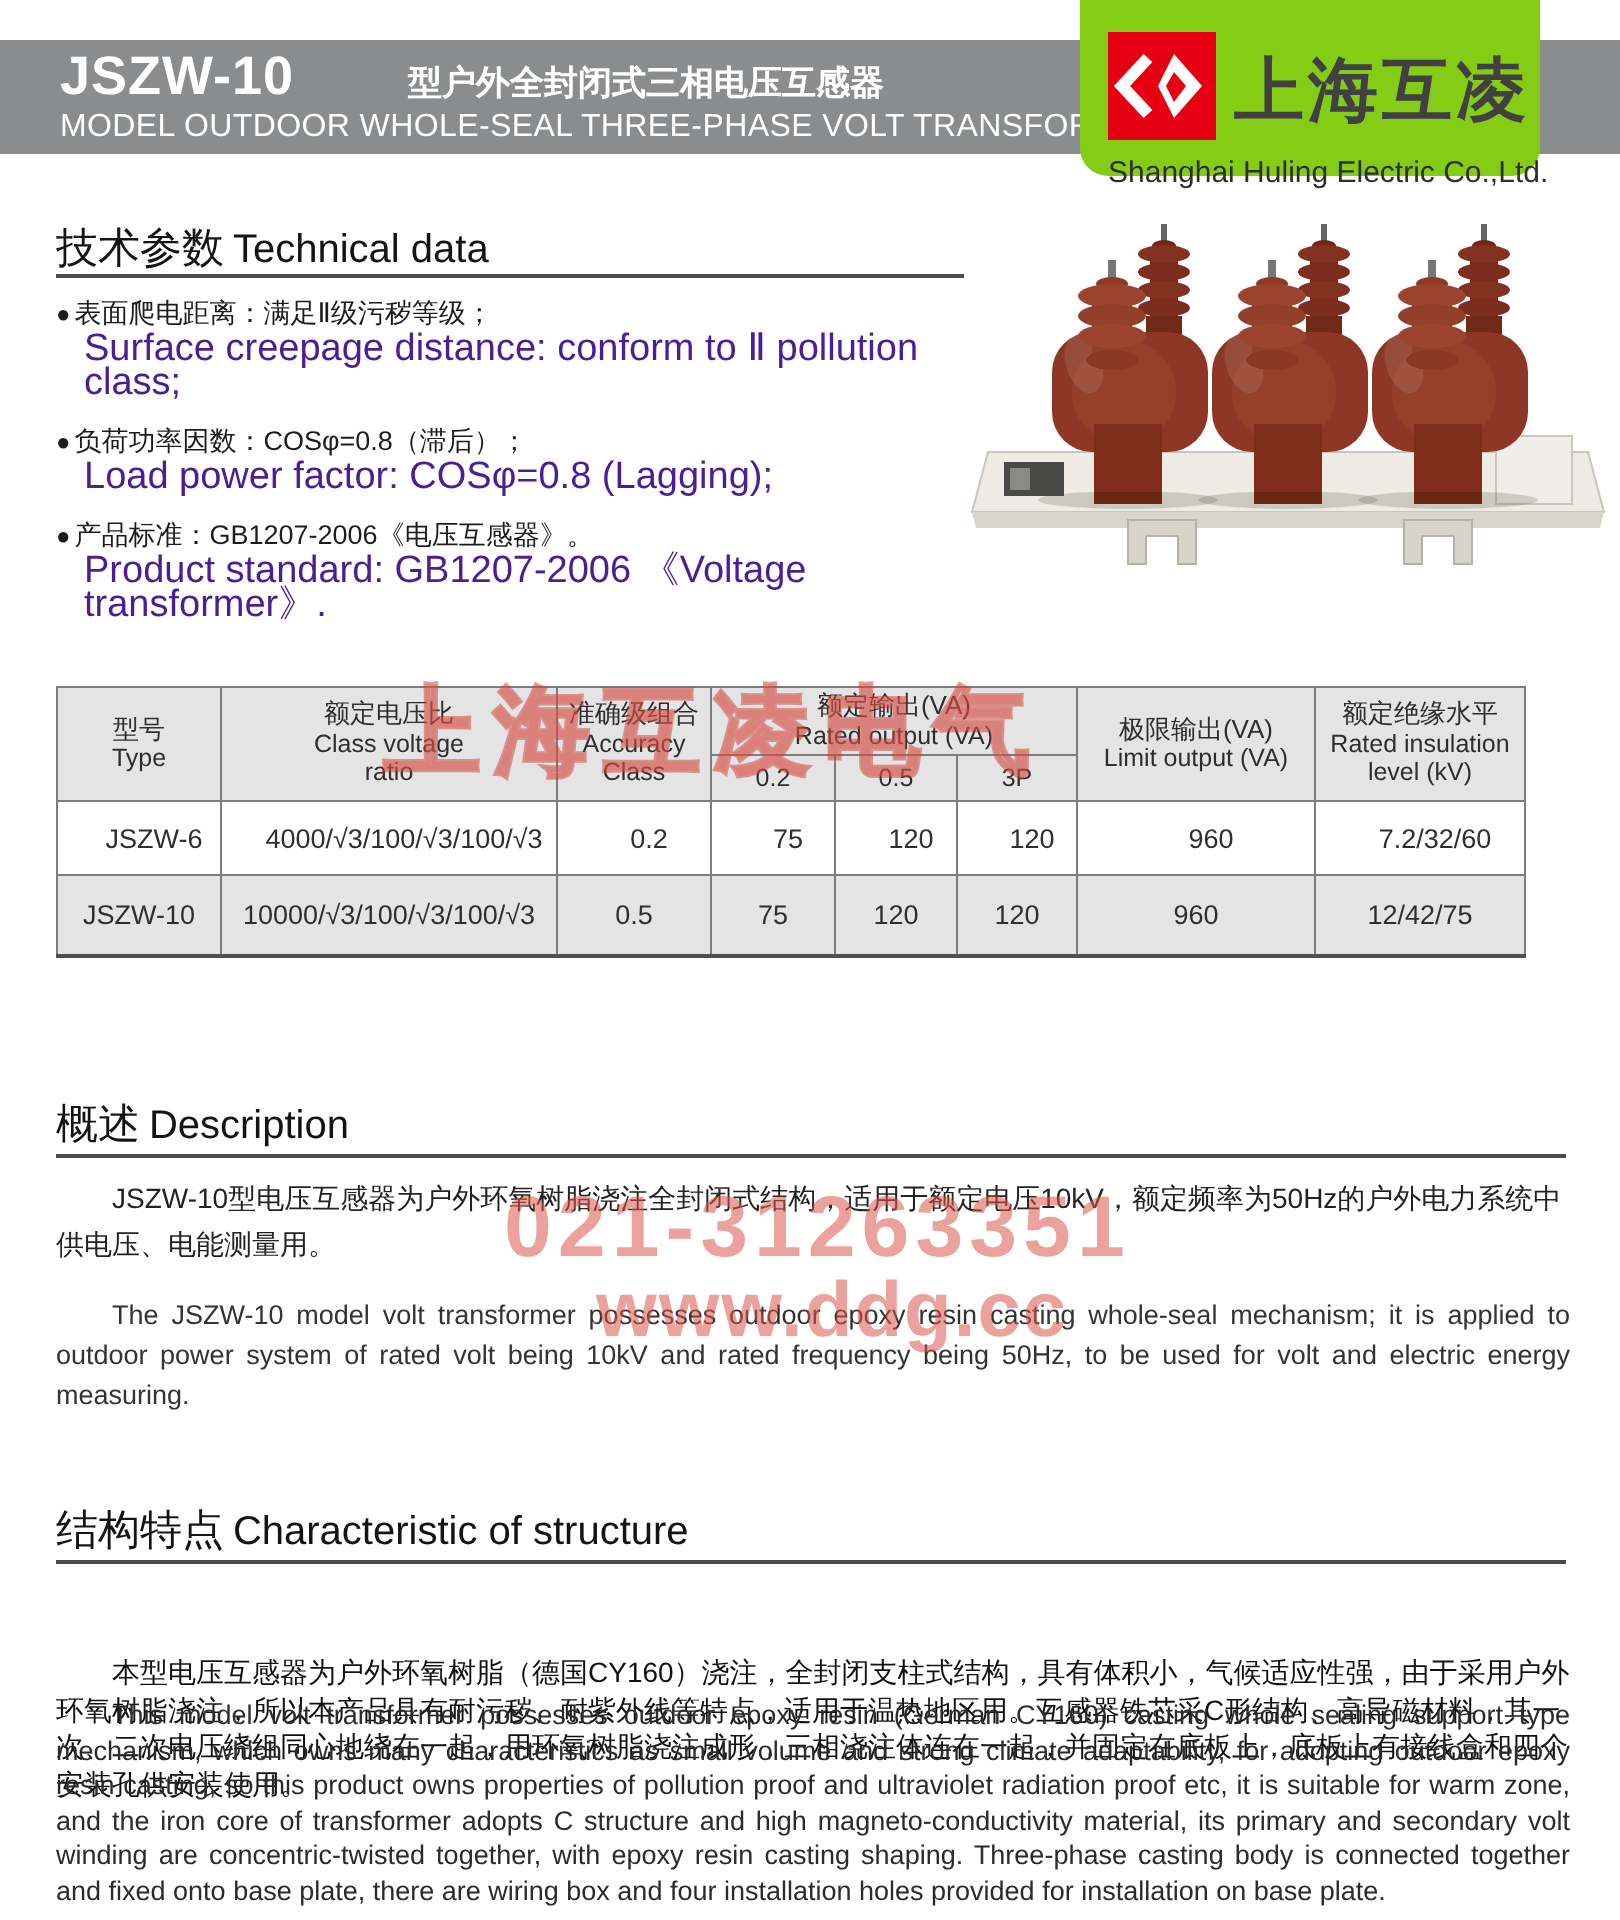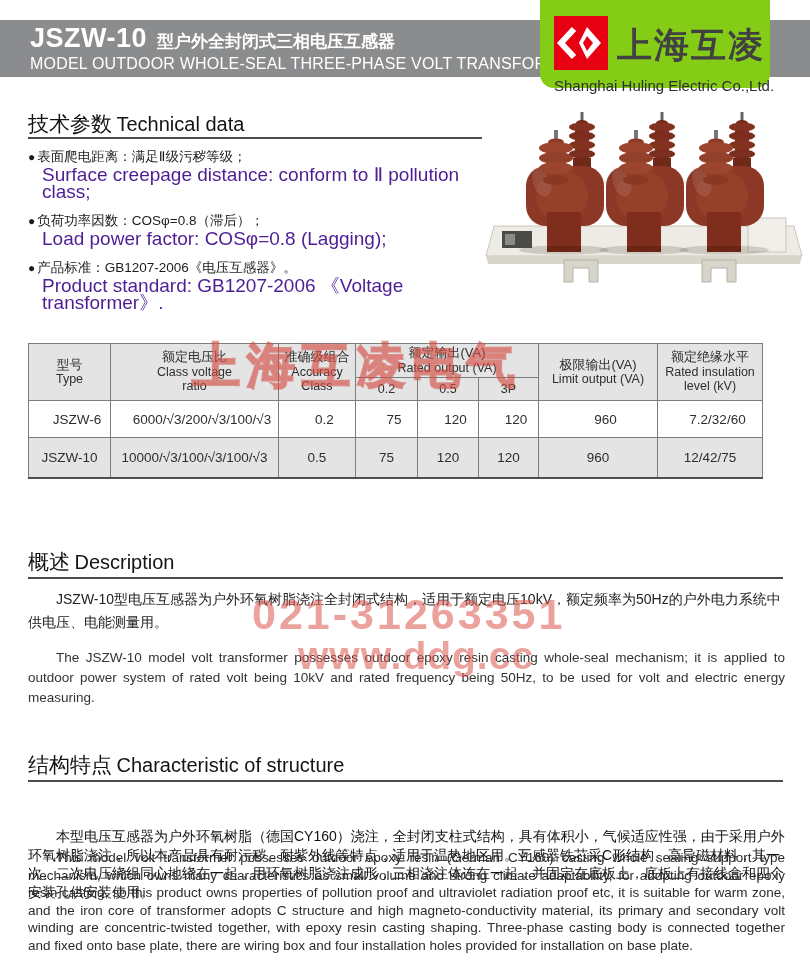--- a/index.html
+++ b/index.html
@@ -5,21 +5,21 @@
   * { margin:0; padding:0; box-sizing:border-box; }
   html,body { background:#ffffff; }
   body { width:810px; height:960px; font-family:"Liberation Sans", sans-serif; position:relative; overflow:hidden; }
   #page { position:absolute; left:0; top:0; width:810px; height:960px; background:#fff; }
 
   
   .banner { position:absolute; left:0; top:20px; width:810px; height:57px; background:#8a8c8e; }
   .banner-inner { position:absolute; left:30px; top:3px; color:#fff; }
   .title-line { display:flex; align-items:baseline; gap:10px; white-space:nowrap; }
   .model { font-size:27px; font-weight:bold; letter-spacing:0.5px; }
-  .title-cn { font-size:17px; font-weight:bold; }
+  .title-cn { font-size:17px; font-weight:bold;margin-left:47px; }
   .title-en { font-size:16px; margin-top:1px; letter-spacing:0.2px; }
   .logo-box { position:absolute; left:540px; top:0; width:230px; height:88px; background:#84cc16; border-radius:0 0 14px 14px; }
   .logo-row { display:flex; align-items:center; gap:9px; padding:16px 0 0 14px; }
   .brand-cn { font-size:35px; font-weight:bold; color:#414144; letter-spacing:2px; white-space:nowrap; }
   .brand-en { font-size:15px; color:#2e2e2e; padding-left:14px; margin-top:3px; white-space:nowrap; }
 
   
   .sec-head { position:absolute; left:28px; white-space:nowrap; color:#141414; }
   .sec-head .cn { font-size:21px; font-weight:normal; }
   .sec-head .en { font-size:20px; font-weight:normal; }
@@ -207,21 +207,21 @@
         </tr>
         <tr class="h2">
           <th>0.2</th>
           <th>0.5</th>
           <th>3P</th>
         </tr>
       </thead>
       <tbody>
         <tr class="row-a">
           <td>JSZW-6</td>
-          <td>6000/√3/200/√3/100/√3</td>
+          <td>4000/√3/100/√3/100/√3</td>
           <td>0.2</td>
           <td>75</td>
           <td>120</td>
           <td>120</td>
           <td>960</td>
           <td>7.2/32/60</td>
         </tr>
         <tr class="row-b">
           <td>JSZW-10</td>
           <td>10000/√3/100/√3/100/√3</td>

